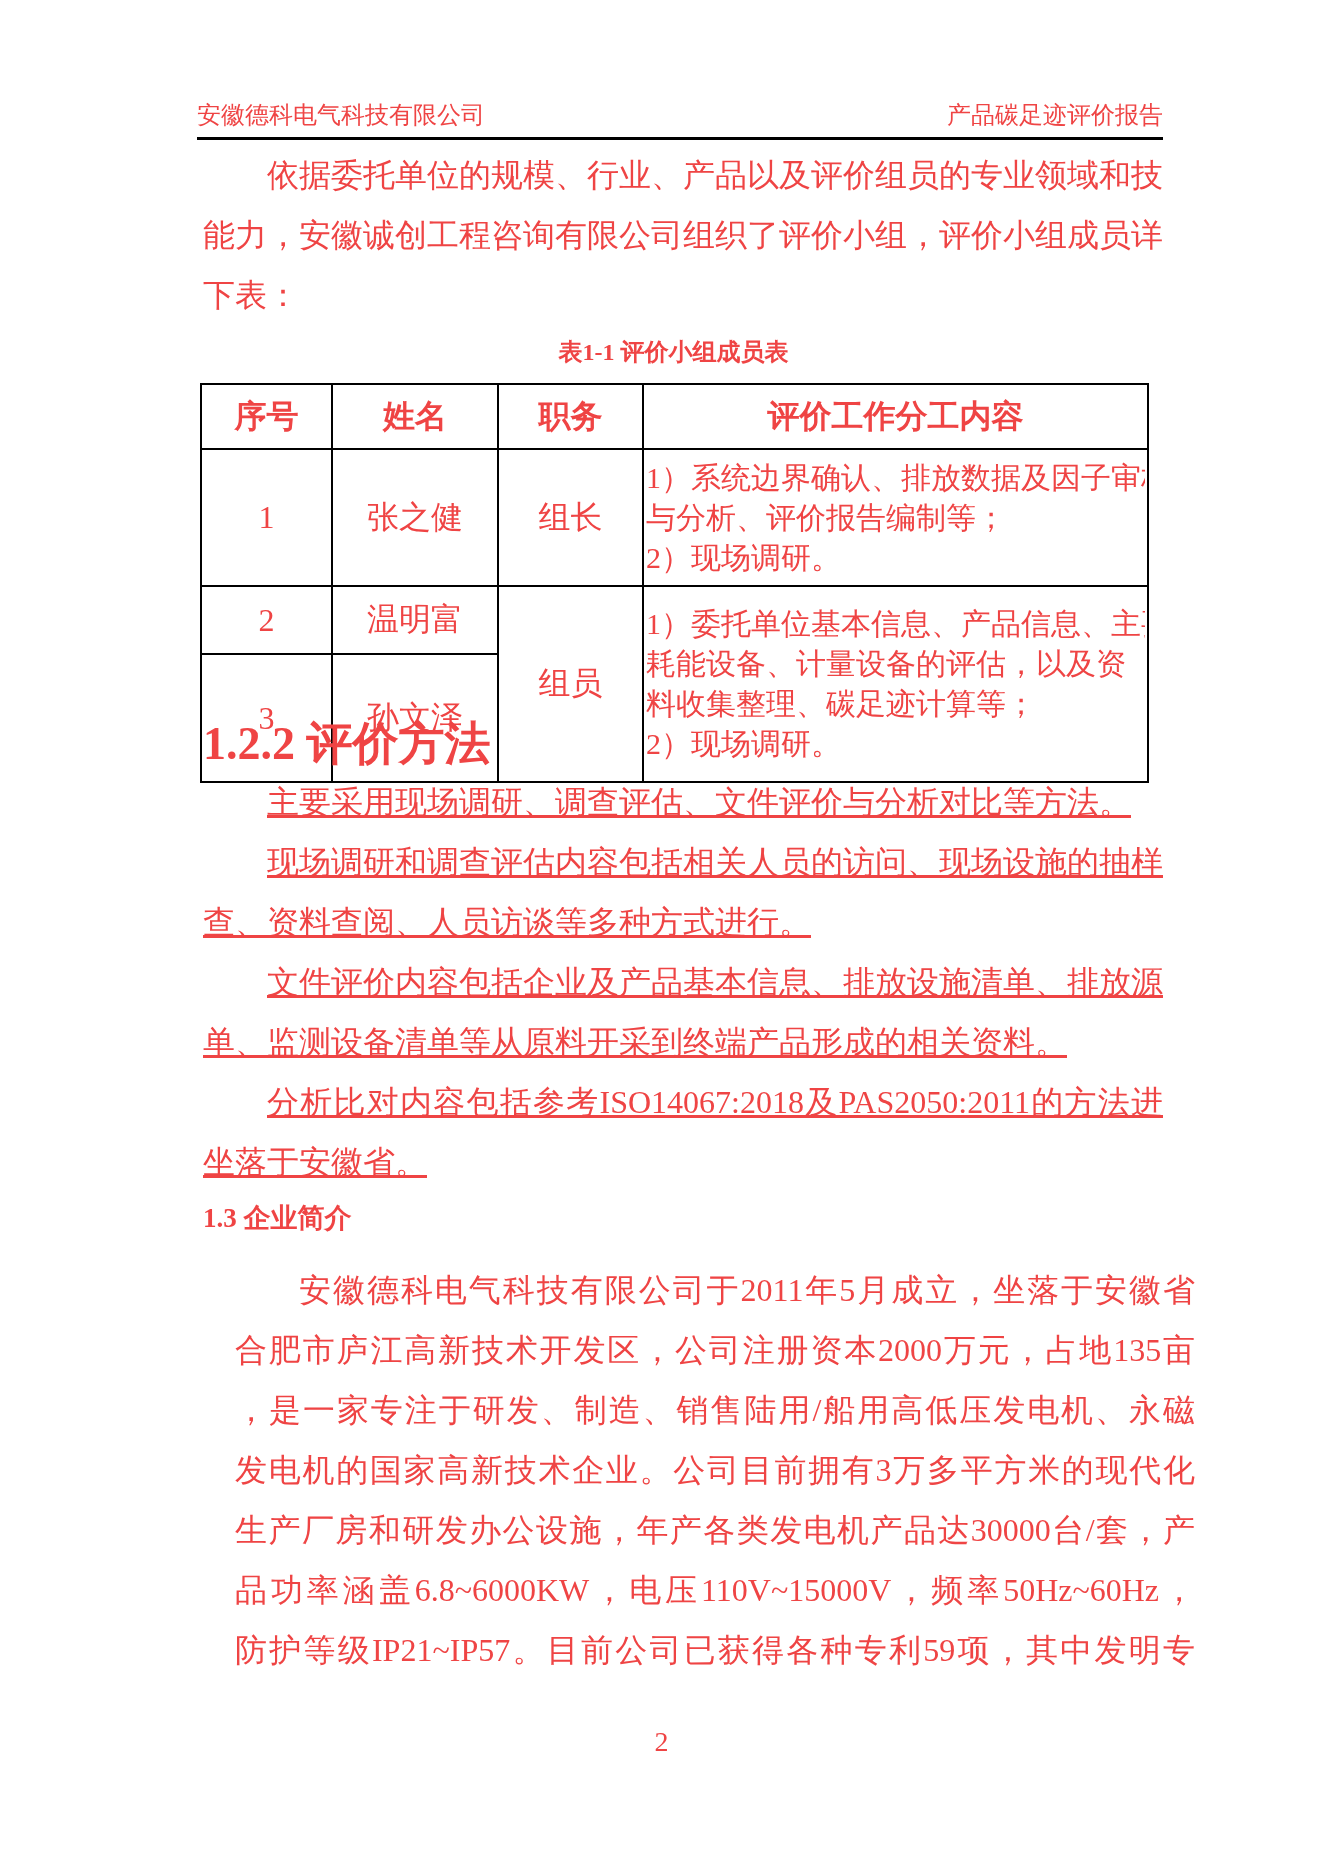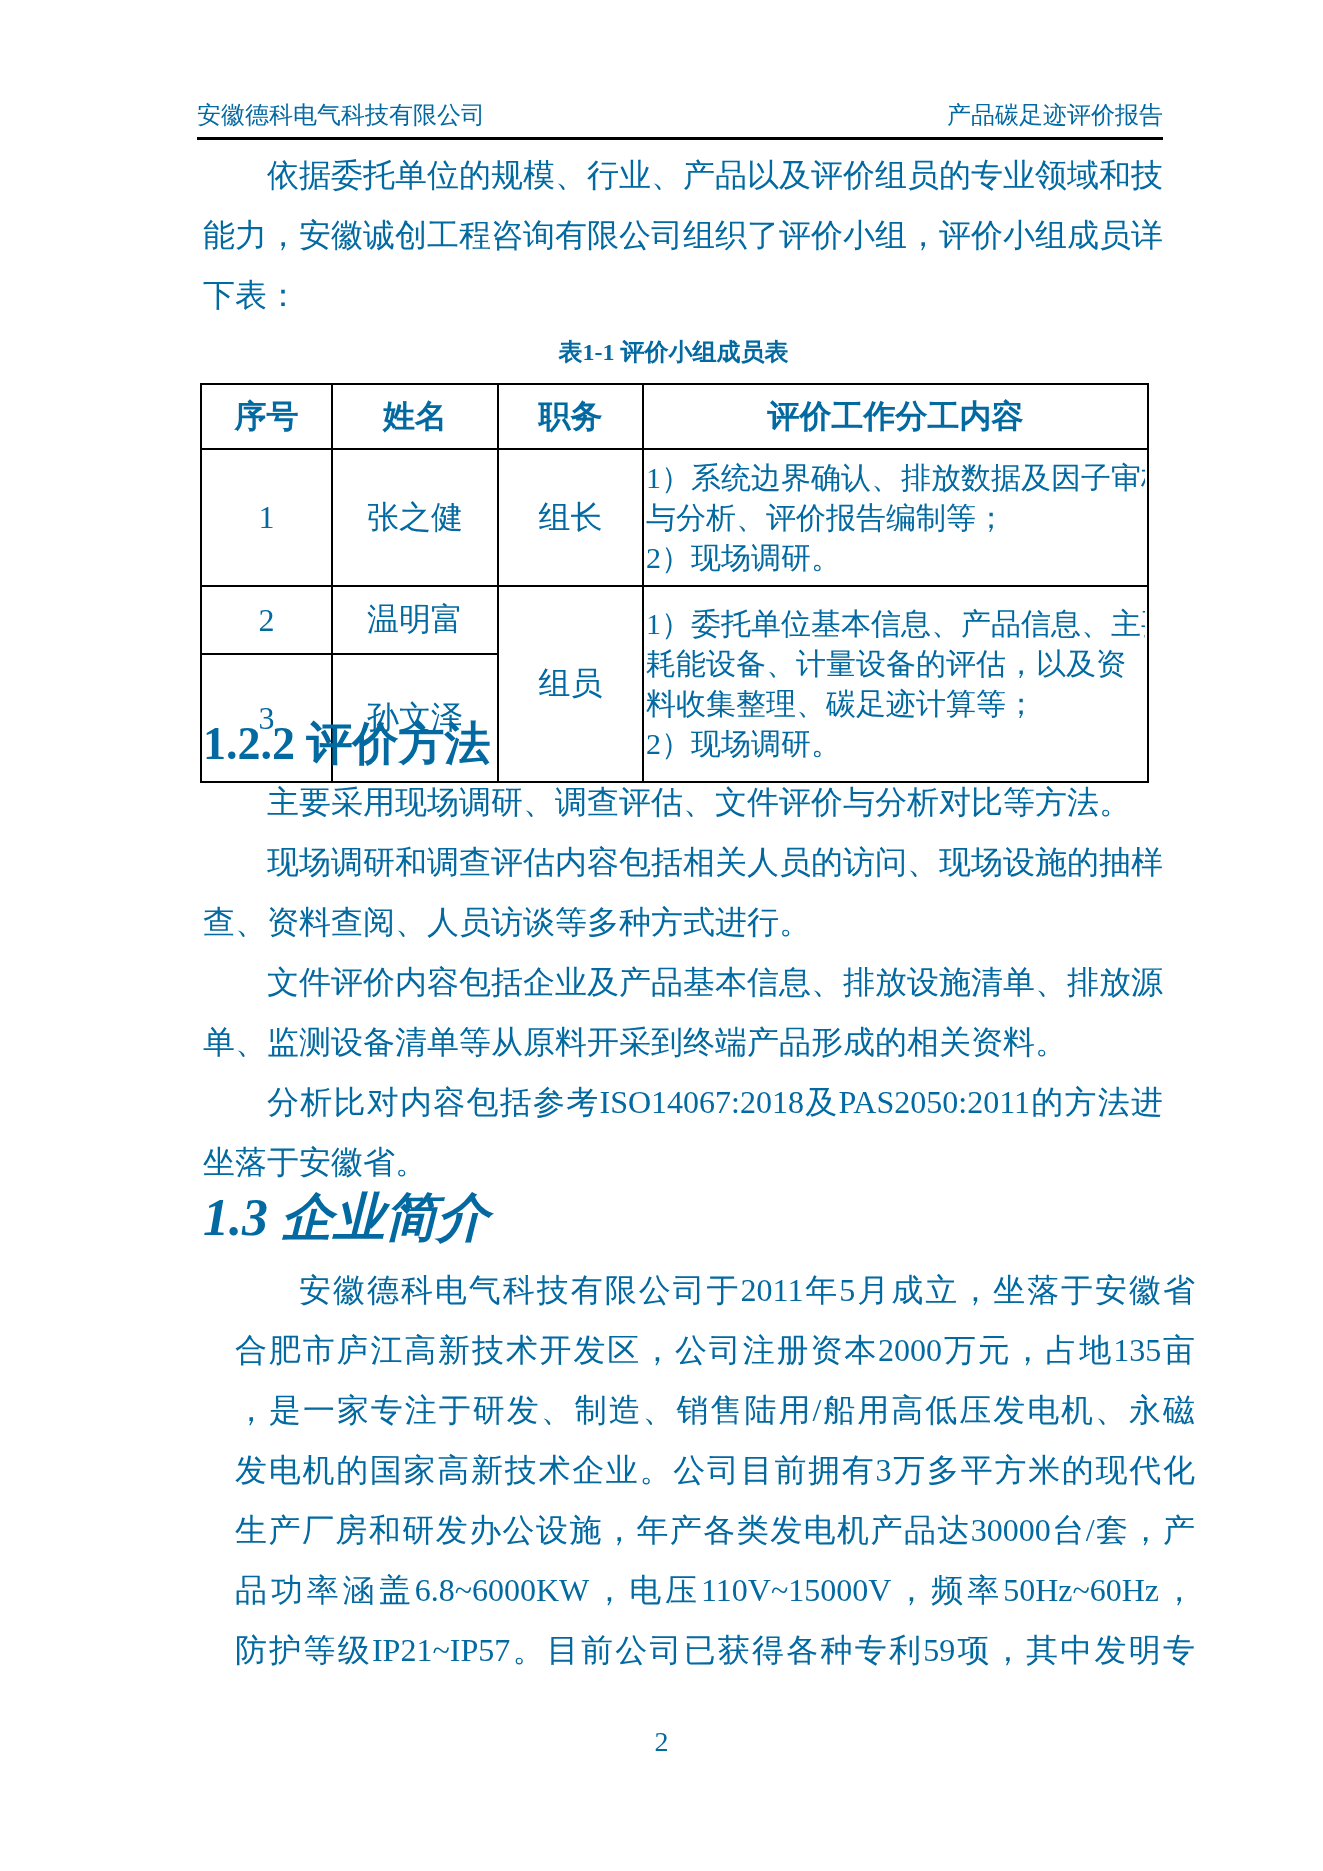--- a/index.html
+++ b/index.html
@@ -2,21 +2,21 @@
 <html><head>
 <meta charset="utf-8">
 <style>
   html,body { margin:0; padding:0; background:#e8e8e8; }
   .page {
     position:relative;
     width:1323px; height:1871px;
     margin:0 auto;
     background:#ffffff;
     font-family:"Liberation Serif","DejaVu Serif",serif;
-    color:#0369a1;
+    color:#ef4444;
     overflow:hidden;
   }
 
   
   .running-header {
     position:absolute; left:197px; top:100px; width:966px;
     display:flex; justify-content:space-between; align-items:flex-end;
     font-size:24px; line-height:30px;
   }
   .header-rule {
@@ -65,23 +65,22 @@
   td.duty .duty-line {
     font-size:30px; line-height:40px; height:40px;
     white-space:nowrap; overflow:hidden;
   }
 
   .heading-2 {
     font-size:46px; font-weight:700; line-height:60px; height:60px;
     overflow:hidden;
   }
   .heading-1 {
-    font-size:52px; font-weight:700; line-height:60px; height:66px;
+    font-size:27px; font-weight:700; line-height:60px; height:66px;
     overflow:hidden;
-    font-style:italic;
   }
 
   .page-number {
     position:absolute; left:0; top:1712px; width:1323px;
     text-align:center; font-size:28px; line-height:60px;
   }
 </style>
 </head>
 <body>
 
@@ -140,21 +139,21 @@
       <td>3</td>
       <td>孙文泽</td>
     </tr>
   </tbody>
     </table>
 
   <div class="textblock" style="top:714px;">
     <div class="heading-2">1.2.2 评价方法</div>
   </div>
 
-  <div class="textblock" style="top:772px;">
+  <div class="textblock" style="top:772px;text-decoration:underline;">
     <div class="line indent">主要采用现场调研、调查评估、文件评价与分析对比等方法。</div>
     <div class="line indent full">现场调研和调查评估内容包括相关人员的访问、现场设施的抽样勘</div>
     <div class="line">查、资料查阅、人员访谈等多种方式进行。</div>
     <div class="line indent full">文件评价内容包括企业及产品基本信息、排放设施清单、排放源清</div>
     <div class="line">单、监测设备清单等从原料开采到终端产品形成的相关资料。</div>
     <div class="line indent full">分析比对内容包括参考ISO14067:2018及PAS2050:2011的方法进</div>
     <div class="line">坐落于安徽省。</div>
   </div>
 
   <div class="textblock" style="top:1188px;">

